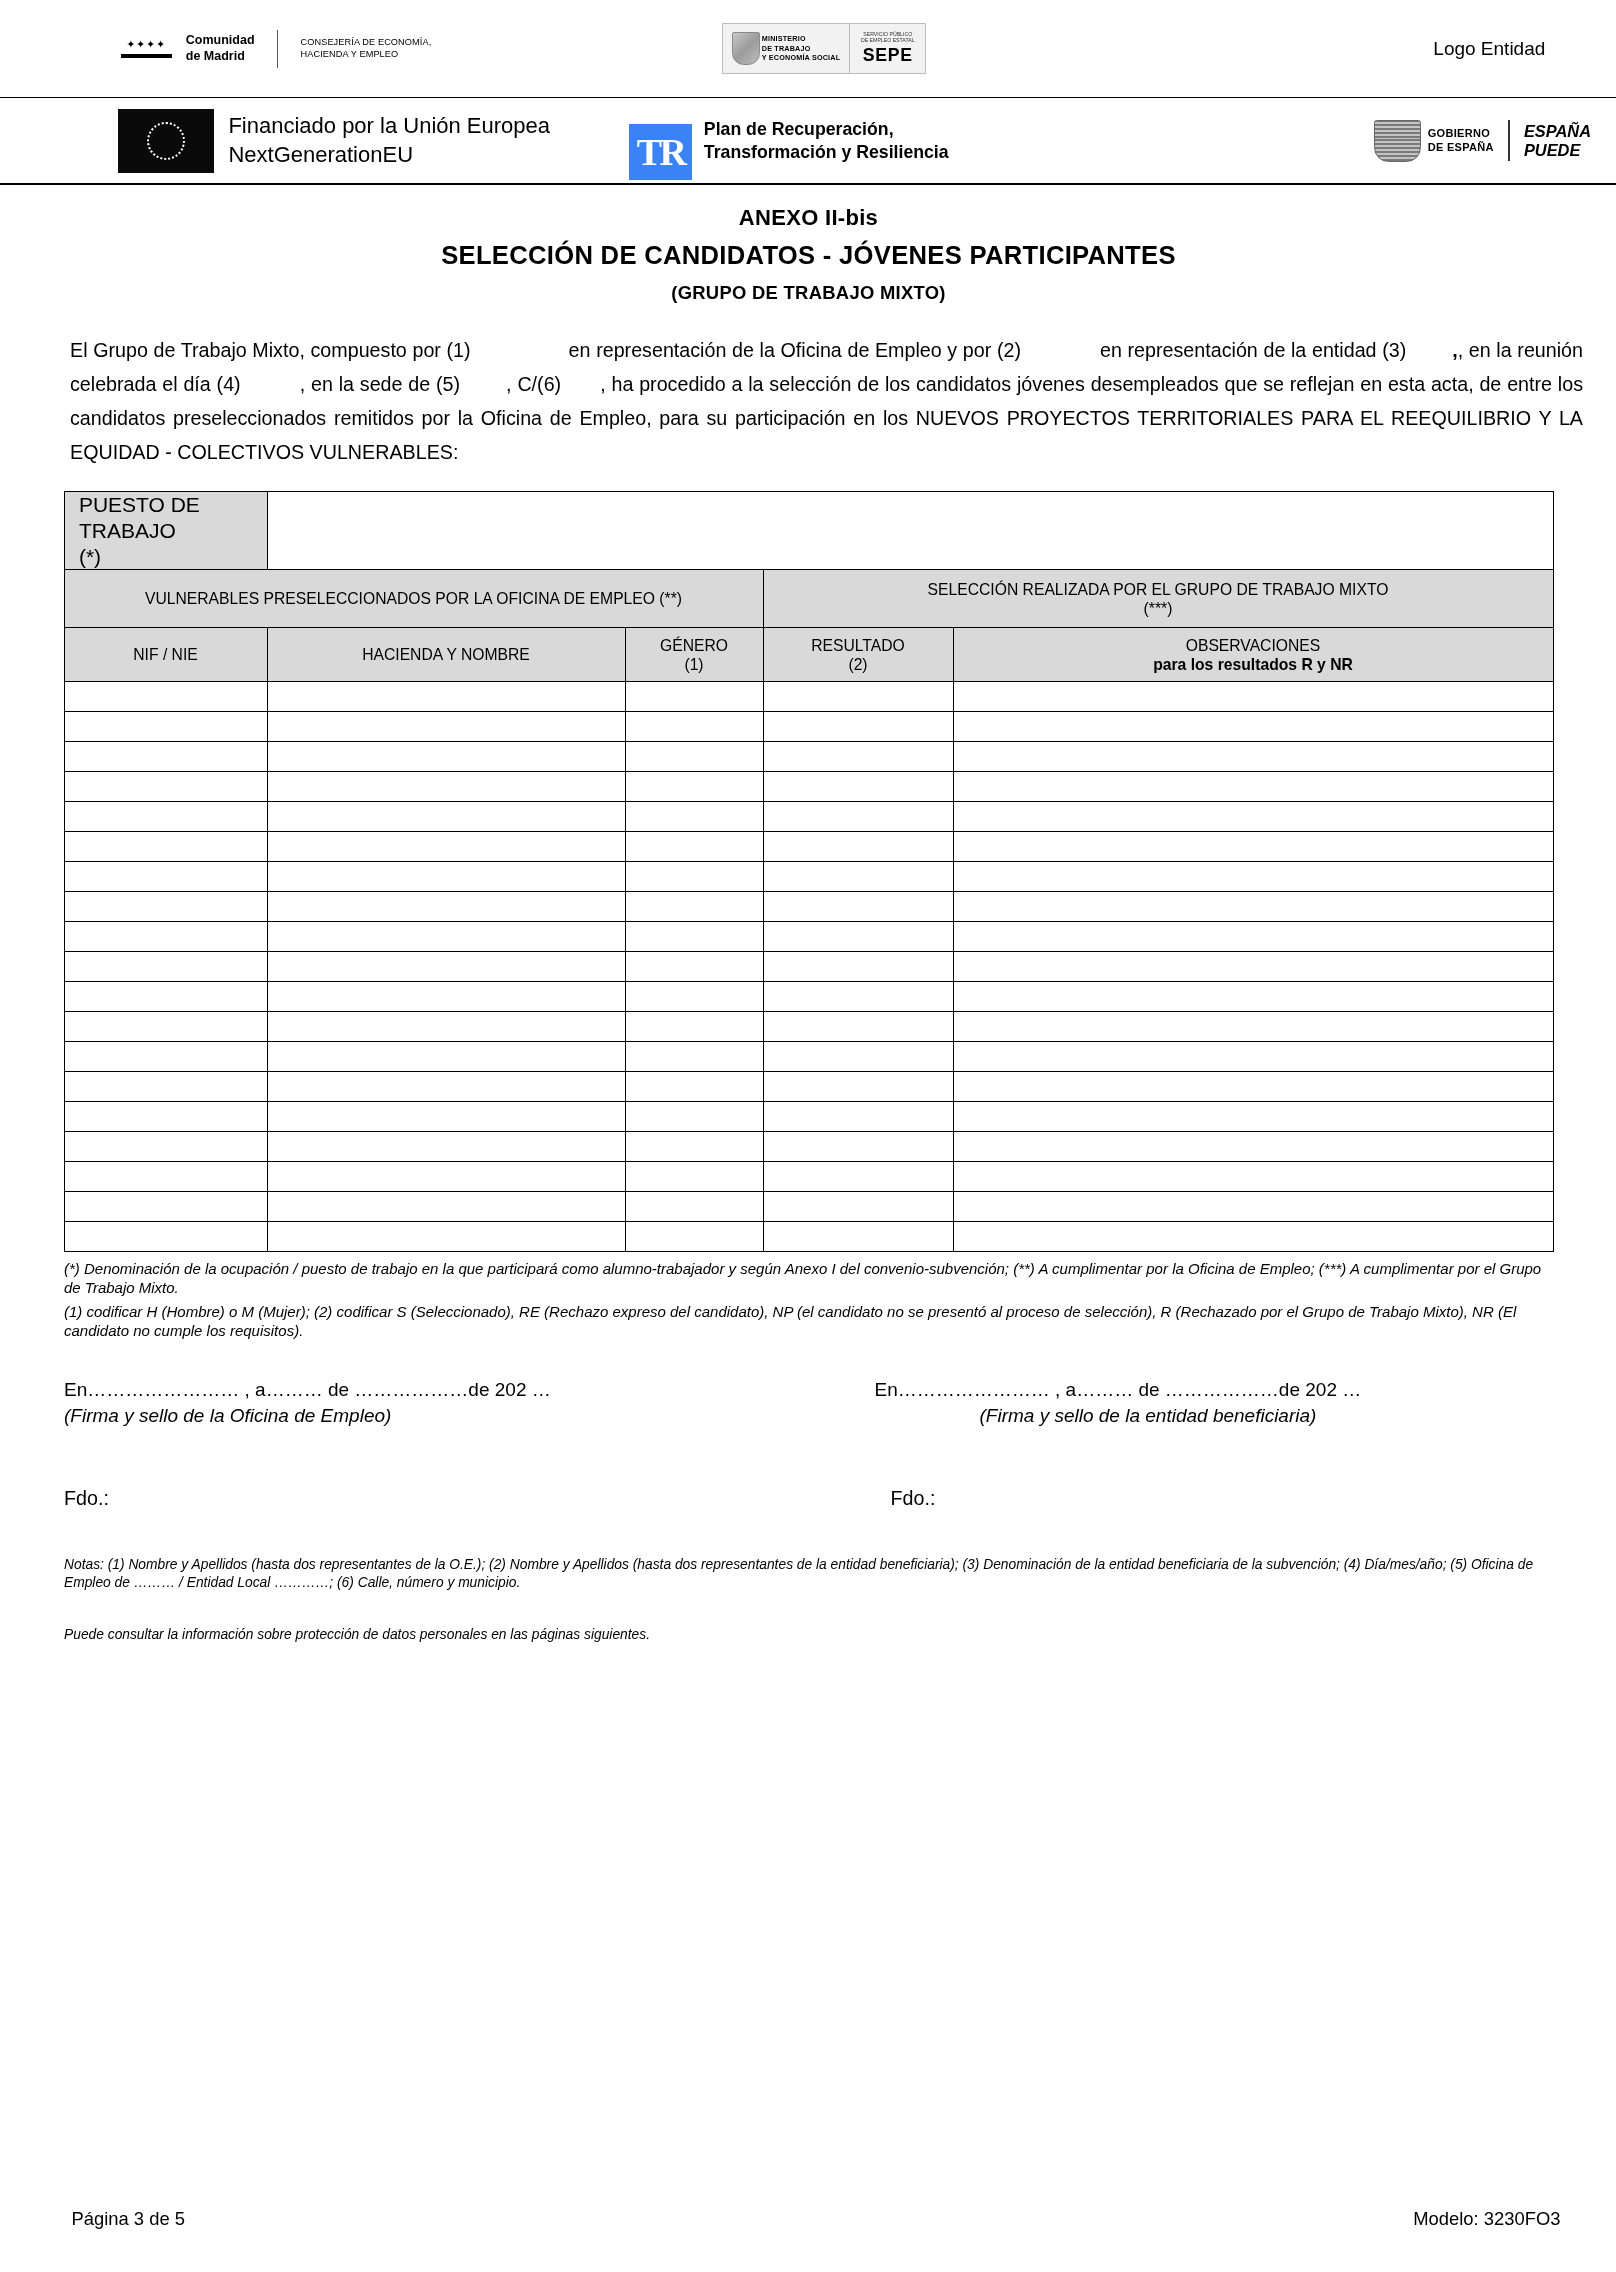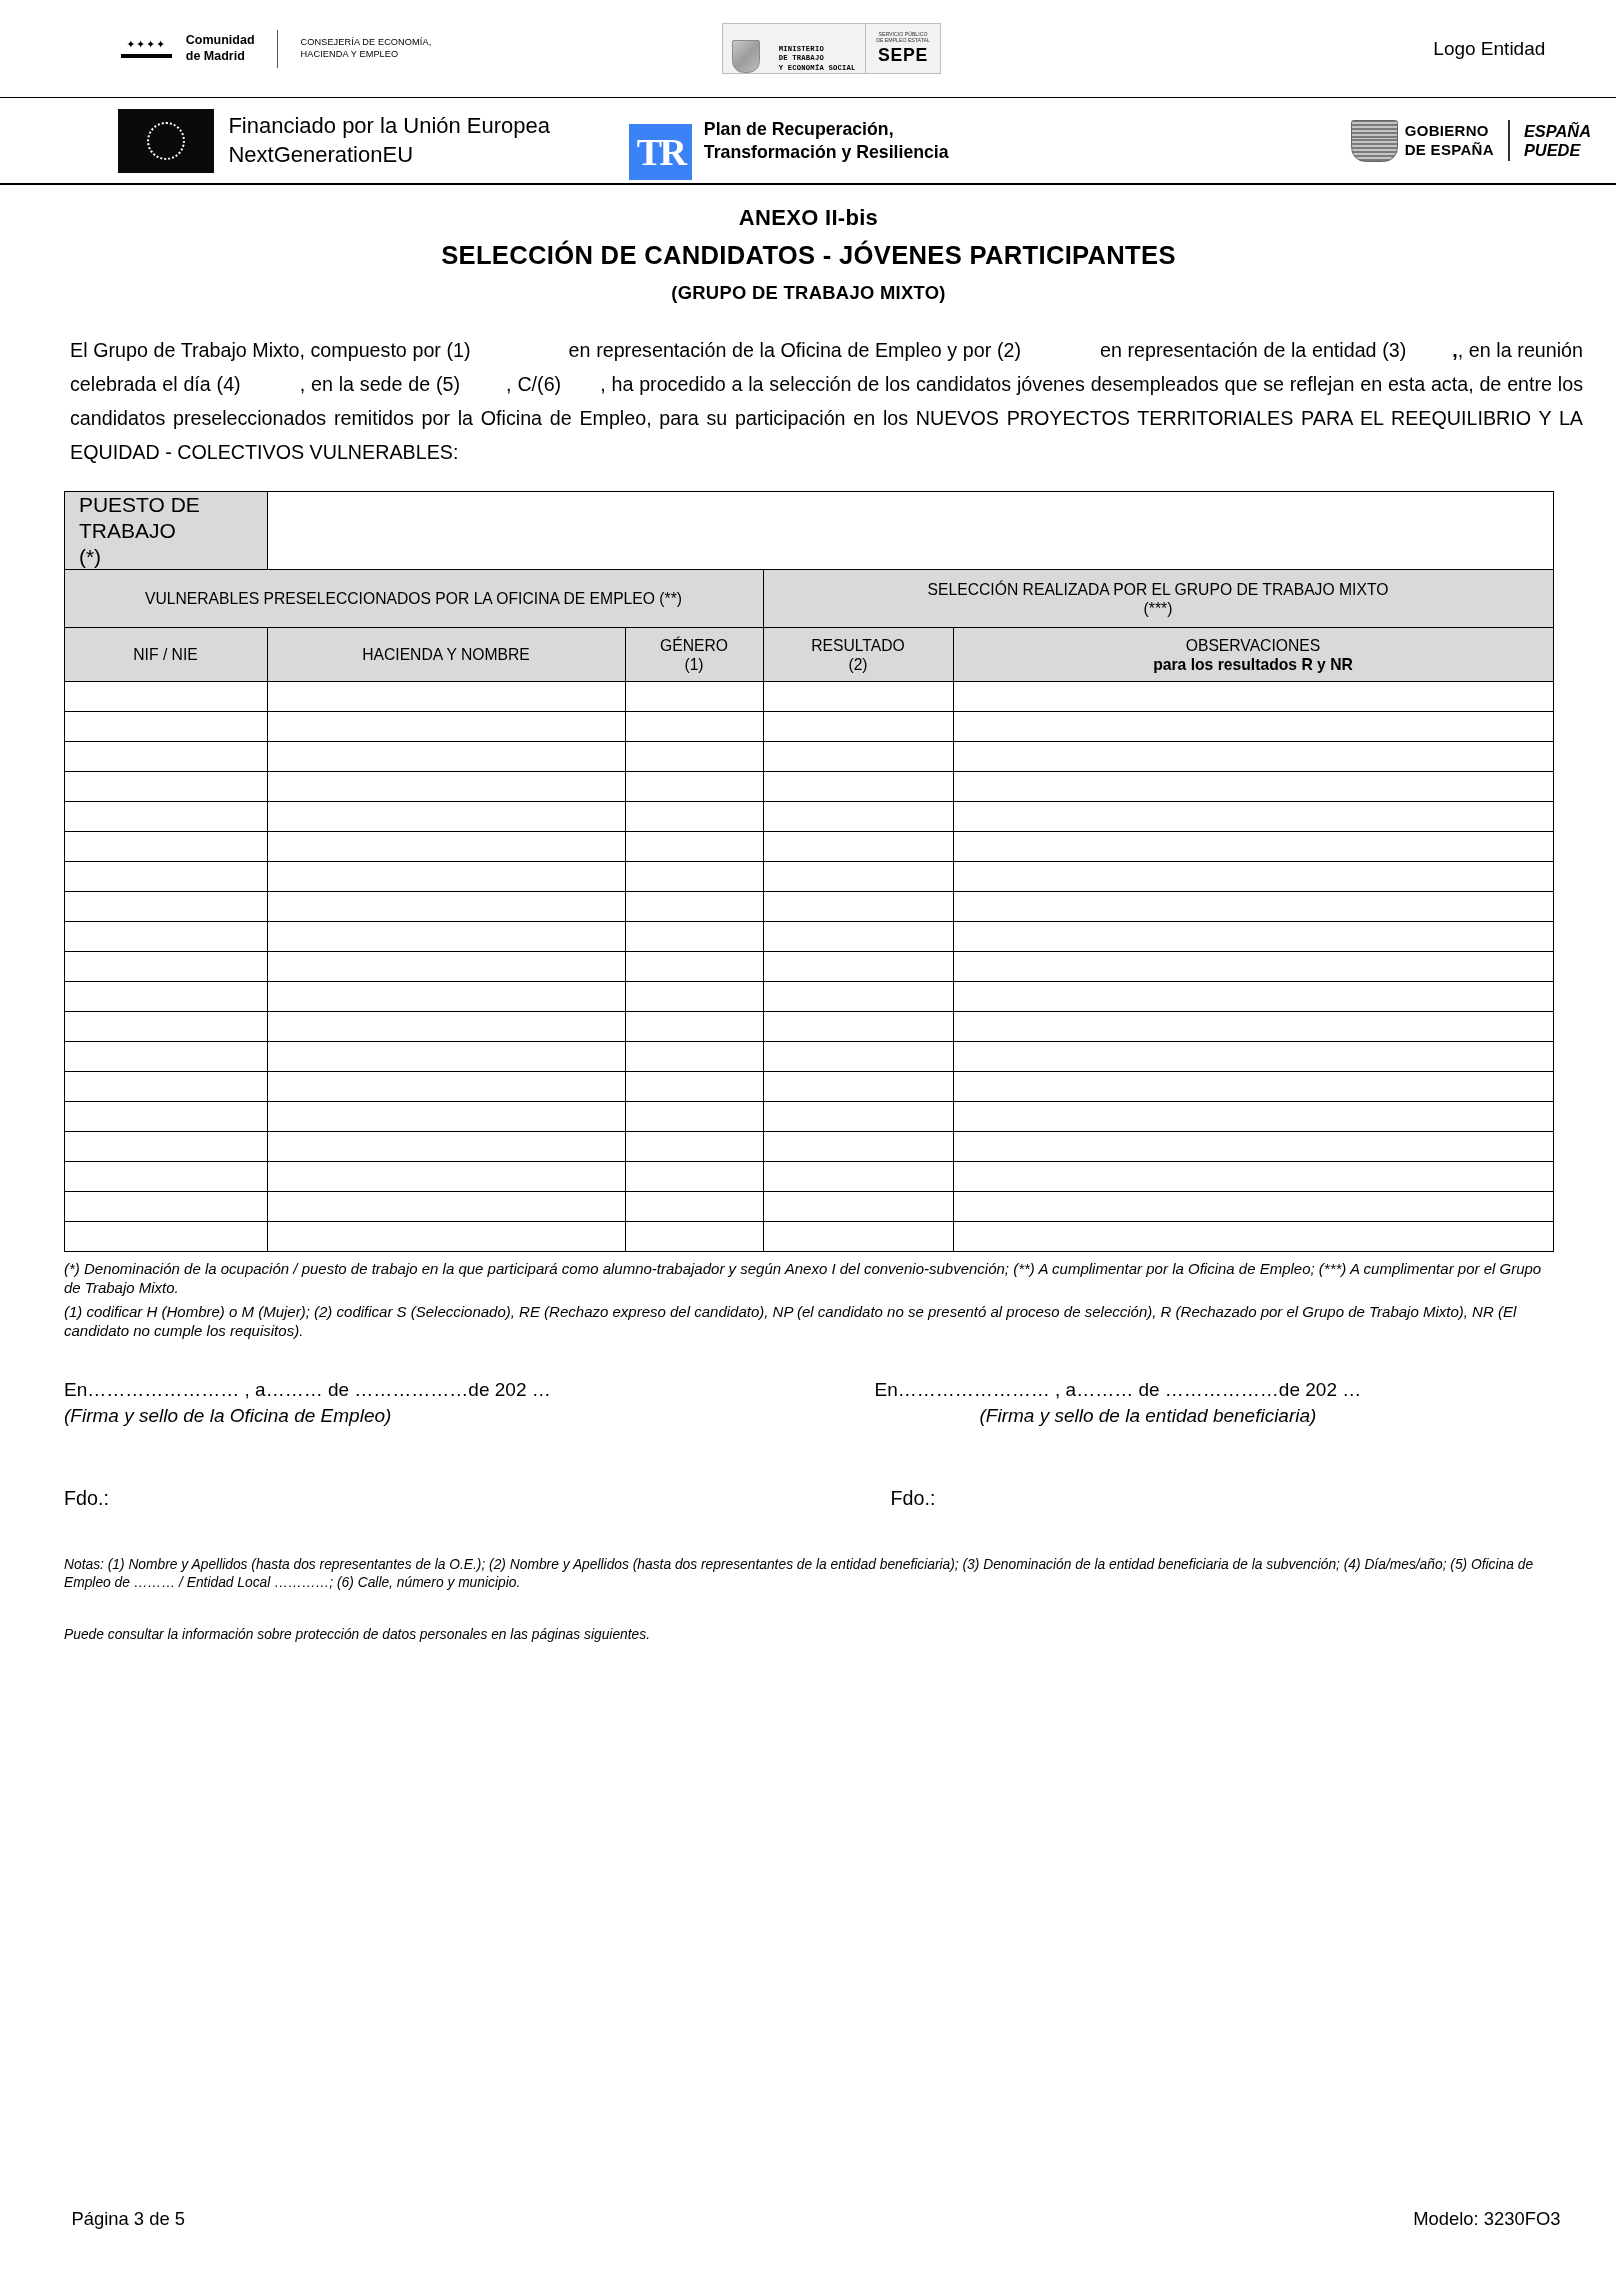--- a/index.html
+++ b/index.html
@@ -41,21 +41,21 @@
 
   .hdr-center {
     flex: 0 0 auto;
     margin-left: 105px;
     display: flex;
     align-items: stretch;
     border: 0.7px solid #bdbdbd;
     background: #f2f2f2;
     height: 51px;
   }
-  .min-left { display: flex; align-items: flex-end; gap: 19px; padding: 0 9.2px; font-family: Liberation Mono, monospace; }
+  .min-left { display: flex; align-items: center; gap: 2px; padding: 0 9.2px; }
   .esc-mini {
     width: 27.6px; height: 33px;
     background: linear-gradient(135deg,#c9c9c9 0%,#9c9c9c 50%,#bdbdbd 100%);
     border: 0.7px solid #8a8a8a;
     border-radius: 2px 2px 11.8px 11.8px;
   }
   .min-txt { font-size: 7.2px; line-height: 1.3; font-weight: bold; letter-spacing: 0.2px; }
   .sepe-box {
     border-left: 0.7px solid #bdbdbd;
     padding: 0 10.5px;
@@ -102,21 +102,21 @@
     margin-top: 22px;
   }
   .pr-text { font-size: 17.7px; font-weight: bold; line-height: 1.3; }
   .gob-block { margin-left: auto; display: flex; align-items: center; }
   .gob-esc {
     width: 47px; height: 42px;
     background: repeating-linear-gradient(0deg,#7a7a7a 0 2px,#c4c4c4 2px 3.9px);
     border: 0.7px solid #666;
     border-radius: 2.6px 2.6px 14.4px 14.4px;
   }
-  .gob-txt { font-size: 15px; font-weight: bold; line-height: 1.25; margin-left: 6.6px; letter-spacing: 0.3px; }
+  .gob-txt { font-size: 11px; font-weight: bold; line-height: 1.25; margin-left: 6.6px; letter-spacing: 0.3px; }
   .gob-sep { width: 1.3px; height: 41px; background: #333; margin: 0 14.4px; }
   .ep-txt { font-size: 16.4px; font-weight: bold; font-style: italic; line-height: 1.15; }
 
   
   .title-wrap { text-align: center; margin-top: 19.7px; }
   .t1 { font-size: 22px; font-weight: bold; letter-spacing: 0.3px; }
   .t2 { font-size: 25.6px; font-weight: bold; letter-spacing: 0.3px; margin-top: 10.5px; }
   .t3 { font-size: 18.4px; font-weight: bold; letter-spacing: 0.3px; margin-top: 11.8px; }
 
   

